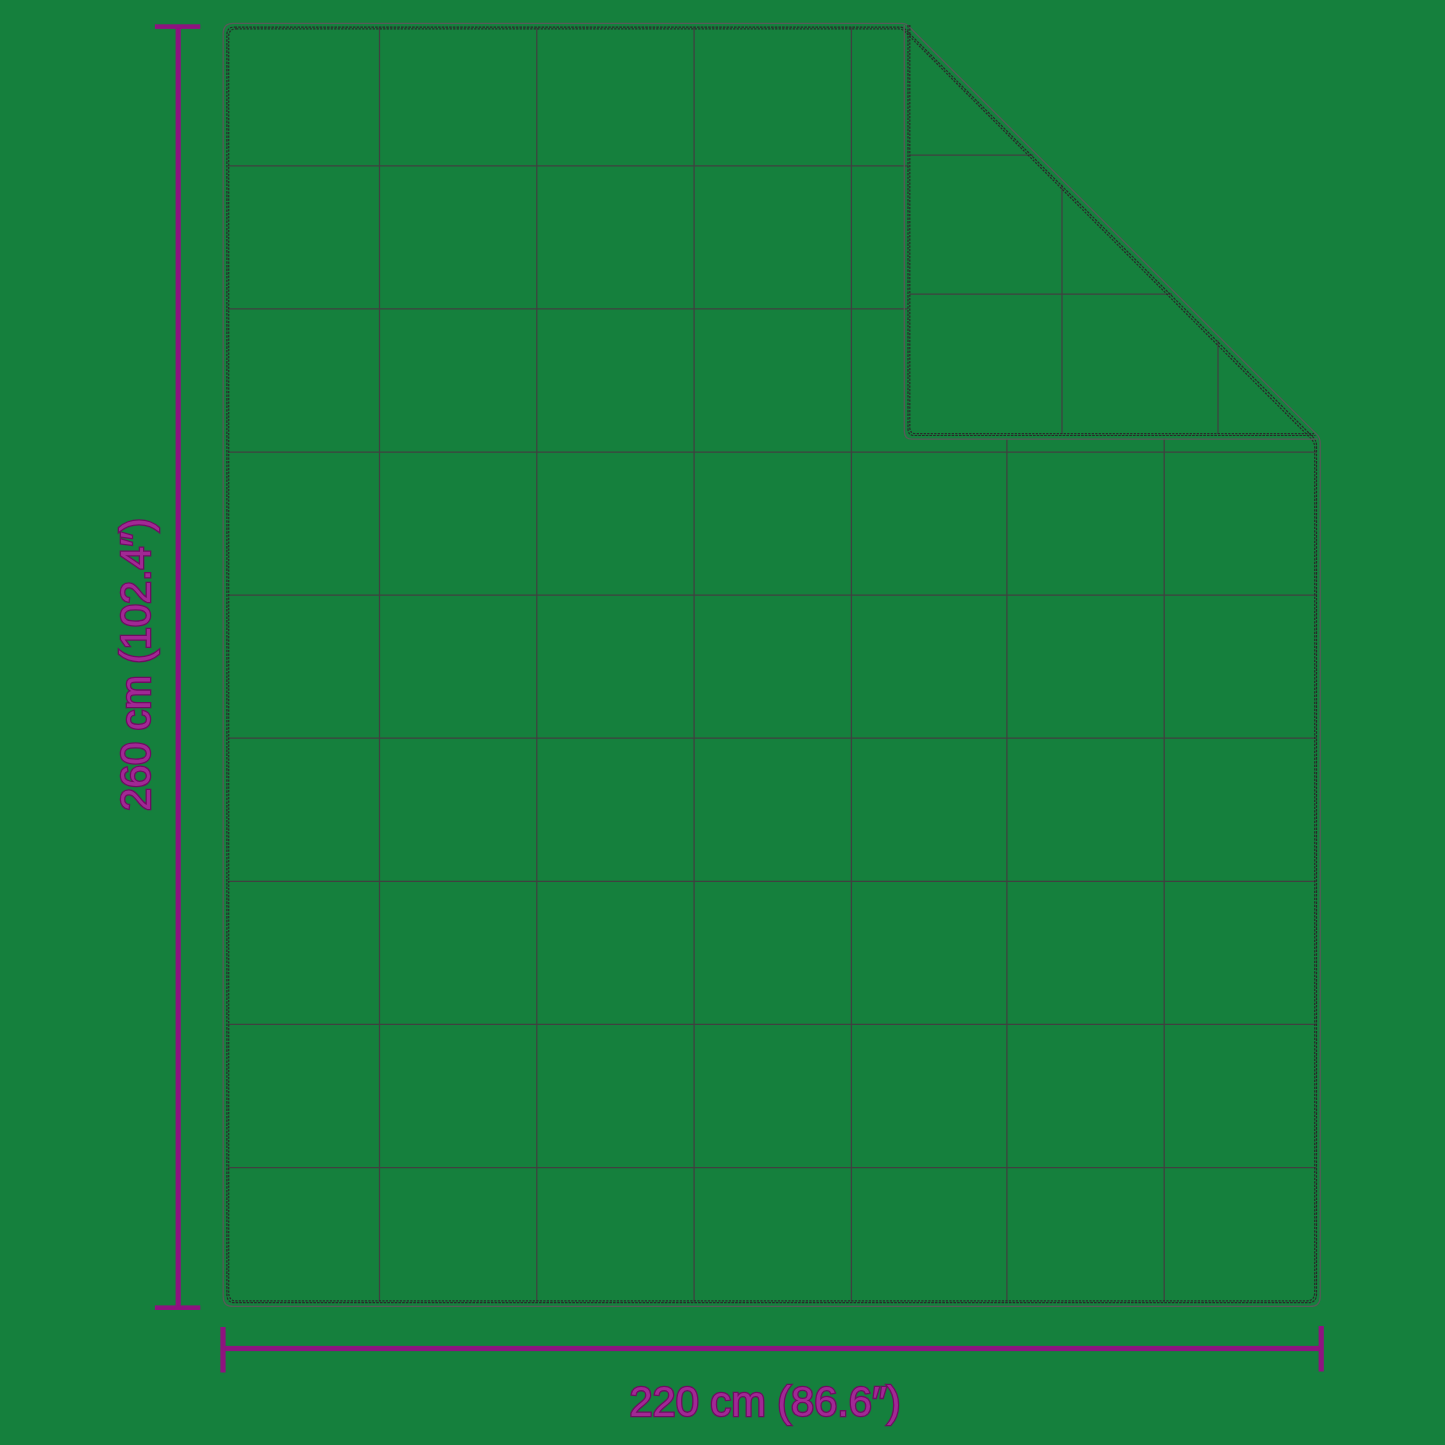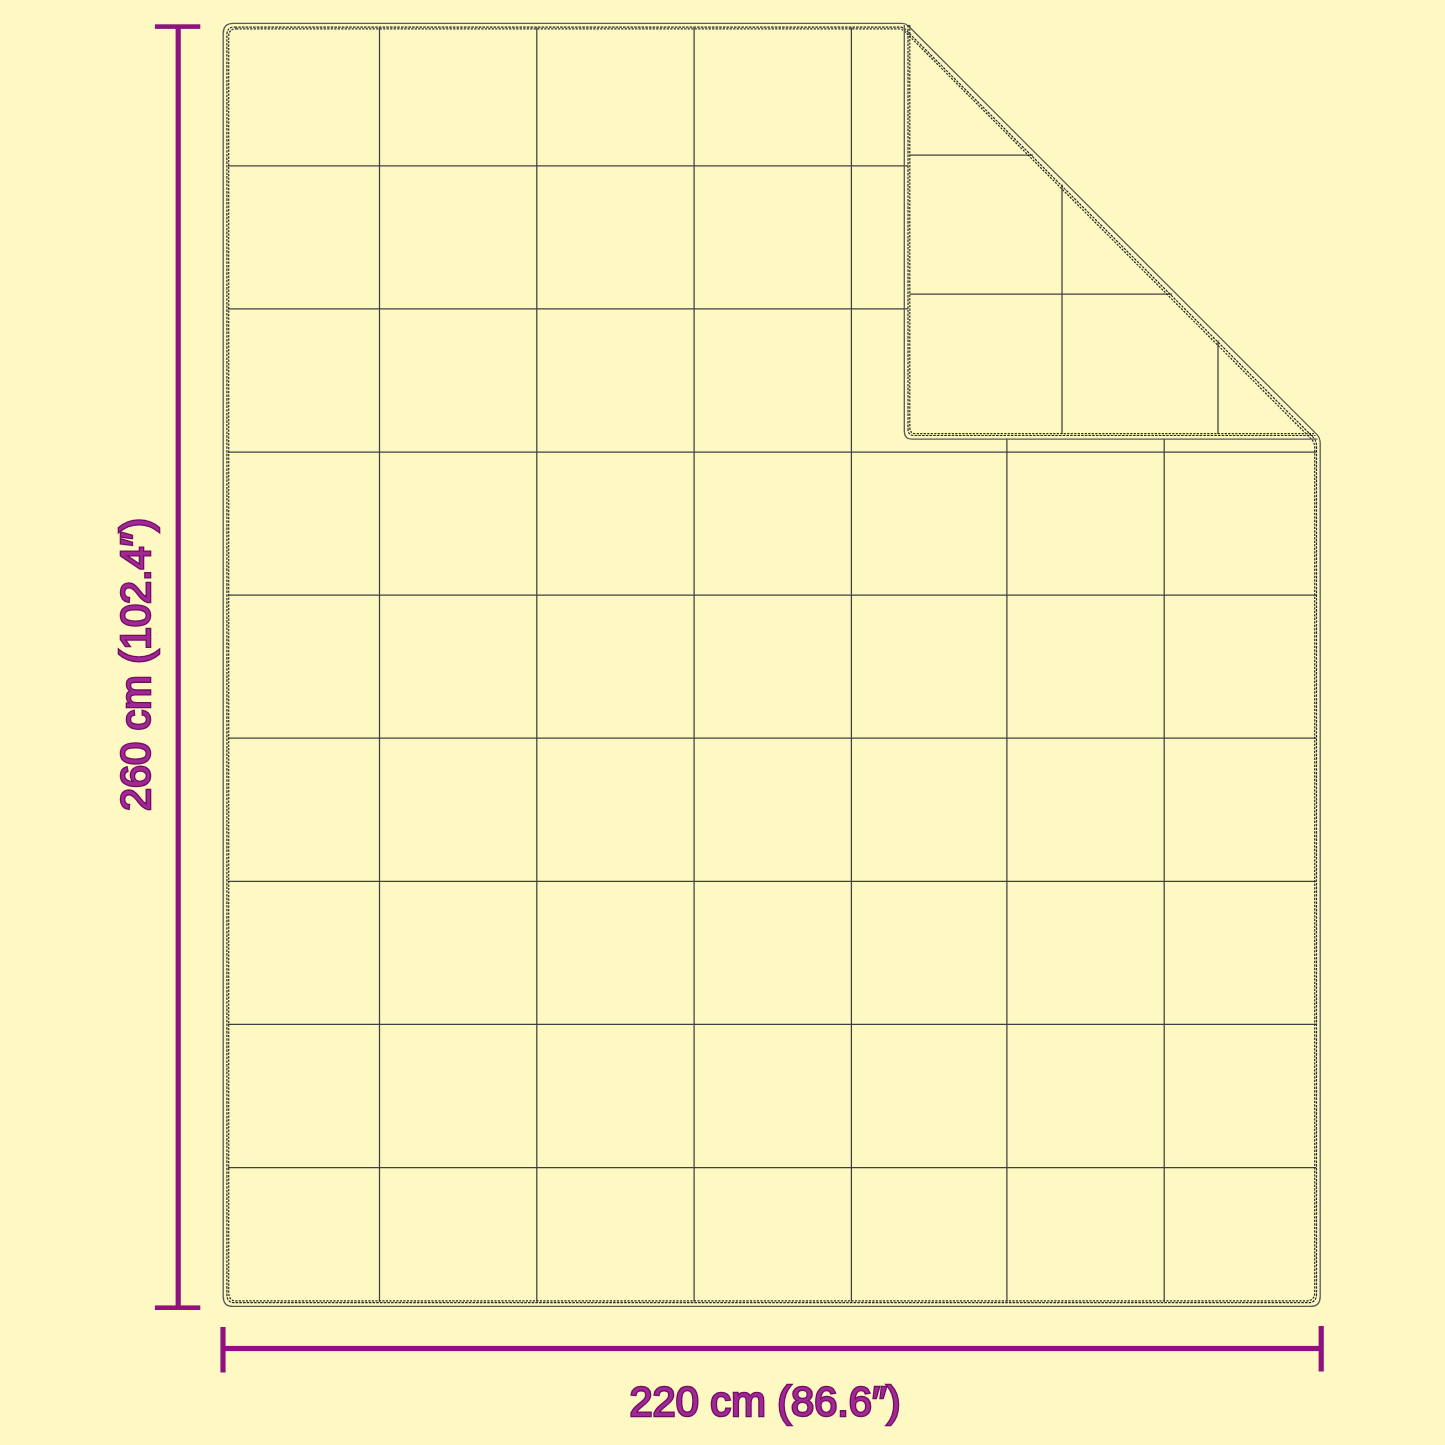--- a/index.html
+++ b/index.html
@@ -1,16 +1,16 @@
 <!DOCTYPE html>
 <html><head>
 <meta charset="utf-8">
 <style>
   html,body{margin:0;padding:0;background:#ffffff;}
-  #stage{width:1445px;height:1445px;position:relative;background:#fef9c3;}
+  #stage{width:1445px;height:1445px;position:relative;background:#15803d;}
   svg{position:absolute;left:0;top:0;}
   text{font-family:"Liberation Sans",sans-serif;font-weight:normal;}
 </style>
 </head>
 <body>
 <div id="stage">
 <svg width="1445" height="1445" viewBox="0 0 1445 1445">
 
   <g stroke="#404040" stroke-width="1.25">
     <line x1="379.5" y1="27.5" x2="379.5" y2="1301.5"></line>

